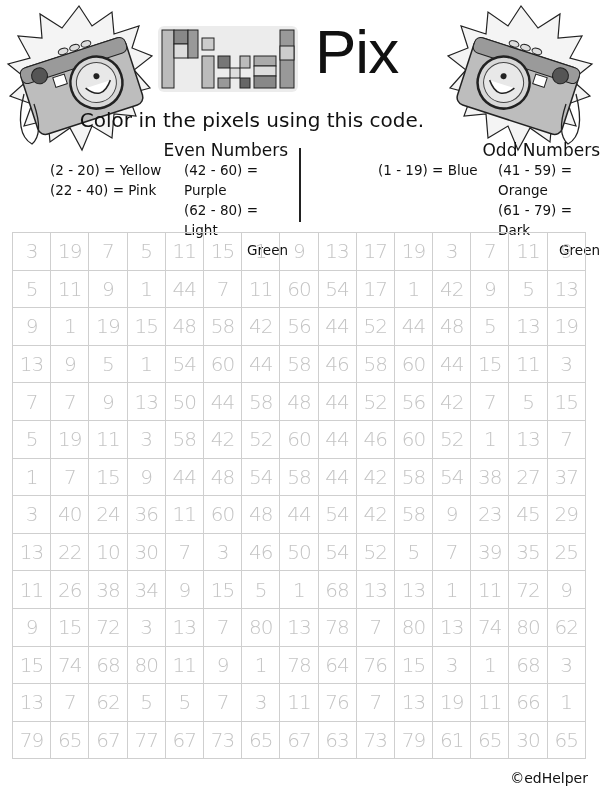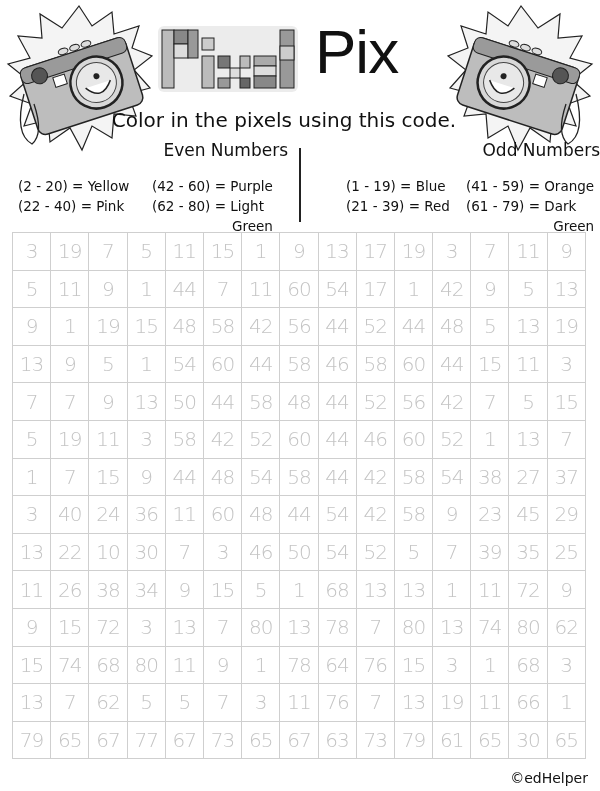--- a/index.html
+++ b/index.html
@@ -3,27 +3,27 @@
   <meta charset="utf-8">
   <style>
     html, body { margin:0; padding:0; background:#fff; }
     body { width:600px; height:791px; position:relative; overflow:hidden; font-family:"DejaVu Sans", sans-serif; color:#111; }
     .camera { position:absolute; top:4px; width:150px; height:150px; }
     .camera.left { left:4px; }
     .camera.right { left:446px; transform:scaleX(-1); }
     .title-wrap { position:absolute; left:150px; top:14px; width:300px; height:90px; }
     .pixel-logo { position:absolute; left:8px; top:12px; width:140px; height:66px; }
     .pix-text { position:absolute; left:165px; top:2px; font-size:62px; font-family:Liberation Sans, sans-serif; font-weight:400; letter-spacing:-1px; }
-    .instruction { position:absolute; left:0; width:504px; top:108px; text-align:center; font-size:20px;margin-left:32px; }
+    .instruction { position:absolute; left:0; width:504px; top:108px; text-align:center; font-size:20px; }
     .legend { position:absolute; top:140px; }
     .legend.even { left:18px; width:270px; }
     .legend.odd { left:340px; width:260px; }
     .legend h3 { margin:0; font-size:17px; font-weight:400; text-align:right; }
     .legend .items { position:relative; font-size:13.5px; line-height:20px; }
-    .legend .col { position:absolute; top:16px; }
+    .legend .col { position:absolute; top:0;margin-left:32px; }
     .divider { position:absolute; left:299px; top:148px; width:2px; height:74px; background:#222; }
     .grid { position:absolute; left:12px; top:232px; border-collapse:collapse; }
     .grid td { width:37.2px; height:36.6px; border:1.5px solid #cfcfcf; text-align:center; font-size:20px; color:#c4c4c4; font-family:"DejaVu Sans", sans-serif; font-weight:300; padding:0; letter-spacing:-1px; }
     .copyright { position:absolute; right:12px; top:770px; font-size:14px; font-family:"DejaVu Sans", sans-serif; }
   </style>
 </head>
 <body>
 
 <svg class="camera left" viewBox="0 0 150 150">
   <polygon points="75,2 88,22 108,8 110,30 135,22 128,44 148,52 130,66 146,84 124,90 132,112 110,110 108,134 88,122 78,146 66,124 46,138 44,116 20,122 28,100 6,92 24,76 4,60 26,54 14,32 38,34 36,10 58,24" fill="#f4f4f4" stroke="#222" stroke-width="1.2"></polygon>
@@ -103,21 +103,20 @@
   </div>
 </div>
 
 <div class="divider"></div>
 
 <div class="legend odd">
   <h3>Odd Numbers</h3>
   <div class="items">
     <div class="col" style="left:6px;">
       <div>(1 - 19) = Blue</div>
-      <div>(21 - 39) = Red</div>
     </div>
     <div class="col" style="left:126px;">
       <div>(41 - 59) = Orange</div>
       <div>(61 - 79) = Dark</div>
       <div style="text-align:right;">Green</div>
     </div>
   </div>
 </div>
 
 <table class="grid">

